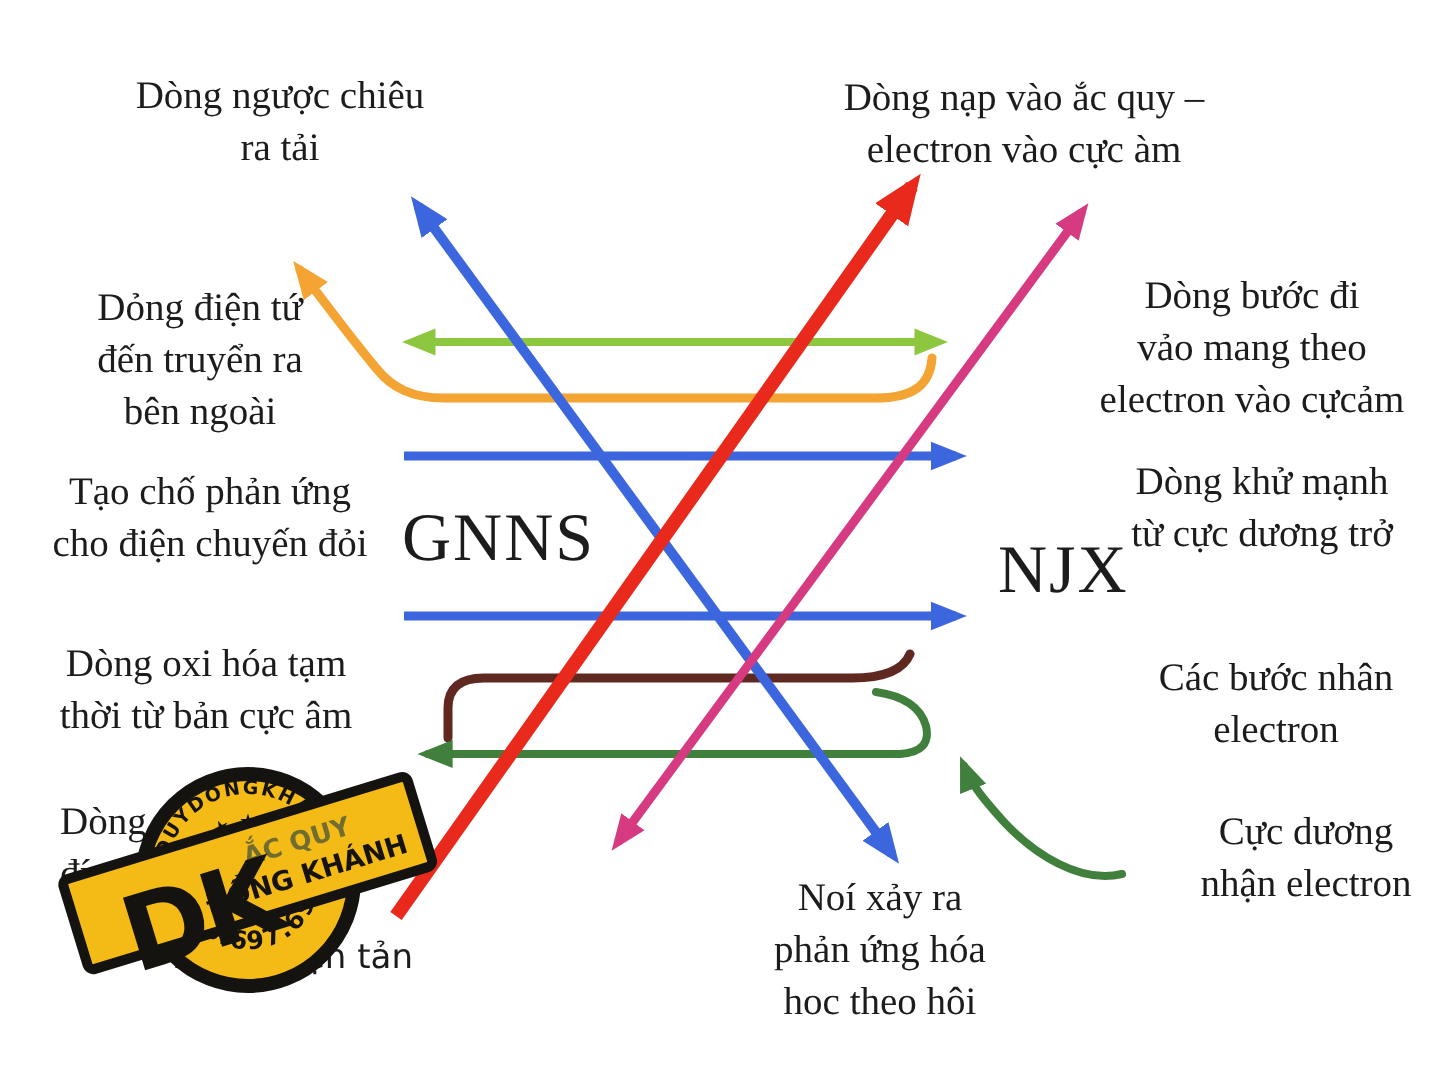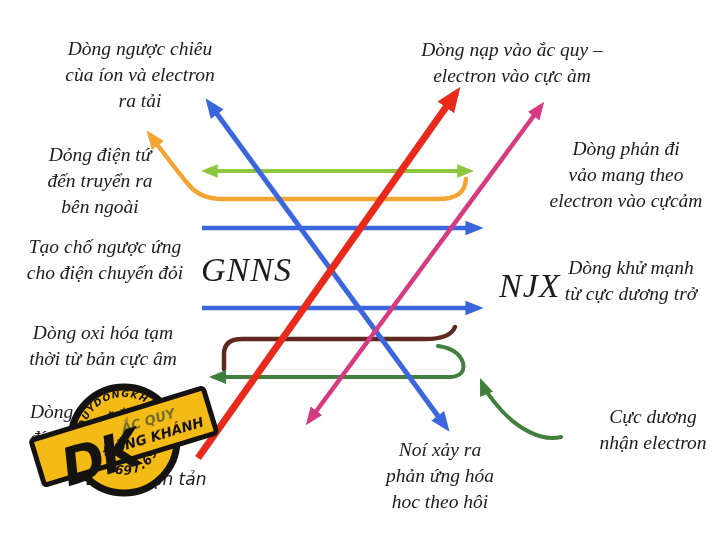--- a/index.html
+++ b/index.html
@@ -1,18 +1,18 @@
 <!DOCTYPE html>
 <html><head>
 <meta charset="utf-8">
 <style>
   html,body{margin:0;padding:0;background:#ffffff;}
   #canvas{
     position:relative;width:725px;height:546px;background:#ffffff;overflow:hidden;
-    font-family:"Liberation Serif", serif;color:#1c1c1c;font-style:italic;
+    font-family:"Liberation Serif", serif;color:#1c1c1c;
   }
   .layer{position:absolute;left:0;top:0;width:725px;height:546px;}
   .lbl{position:absolute;font-size:19.5px;line-height:26px;font-weight:500;}
   .lbl.center{text-align:center;}
   .node{position:absolute;font-size:34px;letter-spacing:1px;}
   .sans{font-family:"DejaVu Sans", sans-serif;font-size:17px;line-height:22px;white-space:nowrap;}
   svg{display:block;}
   .stamp-layer{pointer-events:none;}
 </style>
 </head>
@@ -59,32 +59,31 @@
 
     <line x1="541" y1="106" x2="309" y2="421" stroke-width="4.5" fill="none" marker-start="url(#m-pink)" marker-end="url(#m-pink)" stroke="#d63a80"></line>
 
     <line x1="198" y1="458" x2="456" y2="93" stroke-width="7" fill="none" marker-end="url(#m-red)" stroke="#e8291c"></line>
   </svg>
 
   <div class="layer">
 
     <div class="lbl center" style="left:38px;top:36px;width:204px;">
       <div>Dòng ngược chiêu</div>
-      <div>cùa íon và electron</div>
       <div>ra tải</div>
     </div>
 
     <div class="lbl center" style="left:18px;top:142px;width:164px;">
       <div>Dỏng điện tứ</div>
       <div>đến truyển ra</div>
       <div>bên ngoài</div>
     </div>
 
     <div class="lbl center" style="left:2px;top:234px;width:206px;">
-      <div>Tạo chố ngược ứng</div>
+      <div>Tạo chố phản ứng</div>
       <div>cho điện chuyến đỏi</div>
     </div>
 
     <div class="lbl center" style="left:6px;top:320px;width:194px;">
       <div>Dòng oxi hóa tạm</div>
       <div>thời từ bản cực âm</div>
     </div>
 
     <div class="lbl" style="left:30px;top:399px;width:110px;">
       <div>Dòng</div>
@@ -92,30 +91,34 @@
     </div>
 
     <div class="sans" style="position:absolute;left:86px;top:468px;">Dòng điện tản</div>
 
     <div class="lbl center" style="left:390px;top:37px;width:244px;">
       <div>Dòng nạp vào ắc quy –</div>
       <div>electron vào cực àm</div>
     </div>
 
     <div class="lbl center" style="left:528px;top:136px;width:196px;">
-      <div>Dòng phản đi</div>
+      <div>Dòng bước đi</div>
       <div>vảo mang theo</div>
       <div>electron vào cựcảm</div>
     </div>
 
-    <div class="lbl center" style="left:540px;top:229px;width:182px;margin-top:26px;">
+    <div class="lbl center" style="left:540px;top:229px;width:182px;">
       <div>Dòng khử mạnh</div>
       <div>từ cực dương trở</div>
     </div>
 
+    <div class="lbl center" style="left:550px;top:327px;width:176px;">
+      <div>Các bước nhân</div>
+      <div>electron</div>
+    </div>
 
     <div class="lbl center" style="left:567px;top:404px;width:172px;">
       <div>Cực dương</div>
       <div>nhận electron</div>
     </div>
 
     <div class="lbl center" style="left:350px;top:437px;width:180px;">
       <div>Noí xảy ra</div>
       <div>phản ứng hóa</div>
       <div>hoc theo hôi</div>

